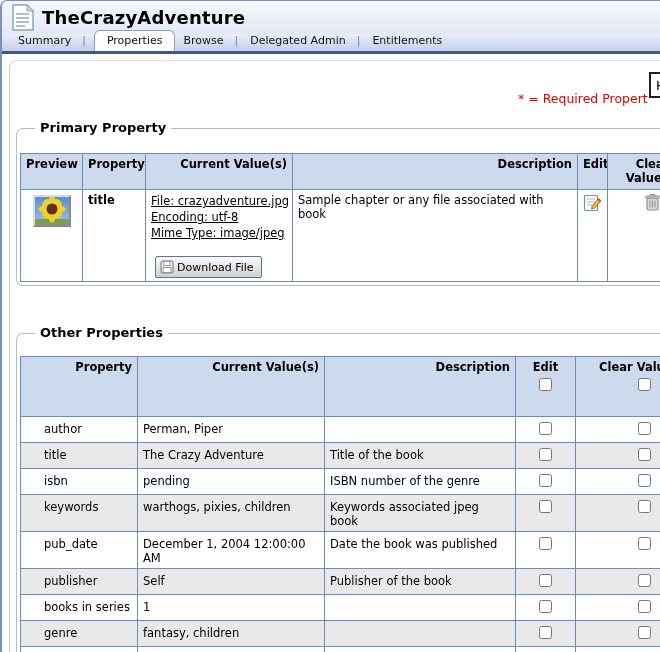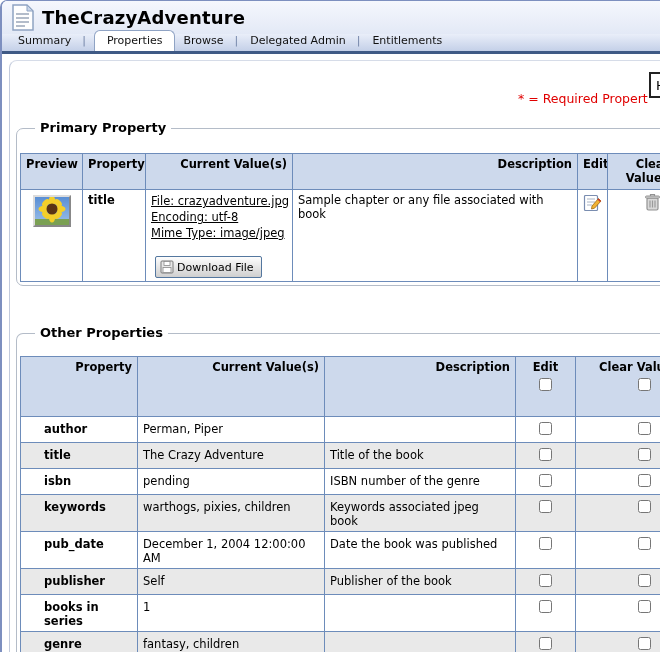--- a/index.html
+++ b/index.html
@@ -75,21 +75,21 @@
   .center { text-align:center; }
 
   #primary-table { position:absolute; left:18px; top:152px; width:677px; }
   #primary-table th { height:36px; }
   #primary-table td { height:90px; }
 
   #other-table { position:absolute; left:18px; top:355px; width:693px; }
   #other-table th { height:60px; }
   #other-table td { height:26px; padding-top:5px; }
   #other-table tr.alt td { background:#e9e9e9; }
-  #other-table td.prop { font-weight:bold;padding-left:23px; }
+  #other-table td.prop { font-weight:normal;padding-left:23px; }
 
   .hdr-check { display:block; margin:4px auto 0 auto; }
   input[type="checkbox"] { width:13px; height:13px; }
 
   .val-line { line-height:16px; white-space:nowrap;text-decoration:underline; }
 
   
   .thumb {
     width:38px; height:32px; margin:2px auto 0 auto;
     border:2px outset #dcdcdc; background:linear-gradient(#5a8fd4,#9cc0ea);

